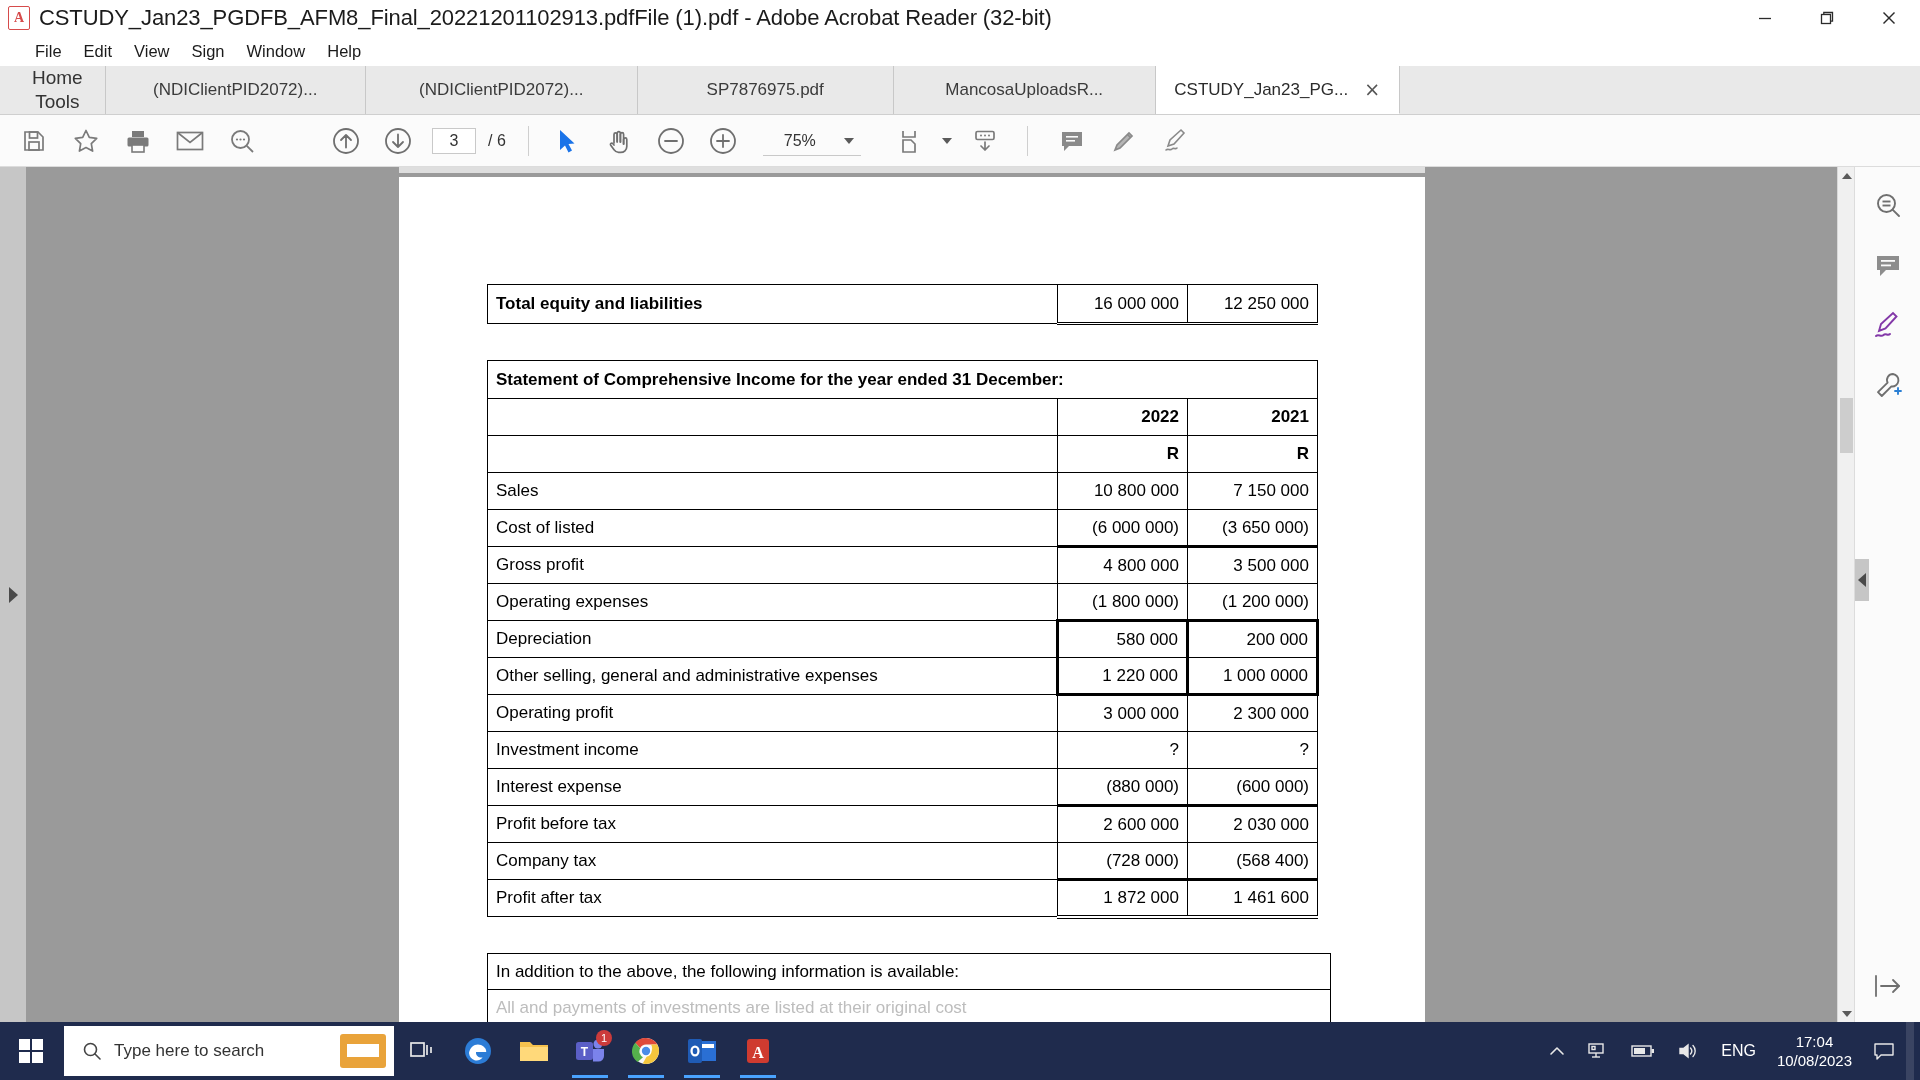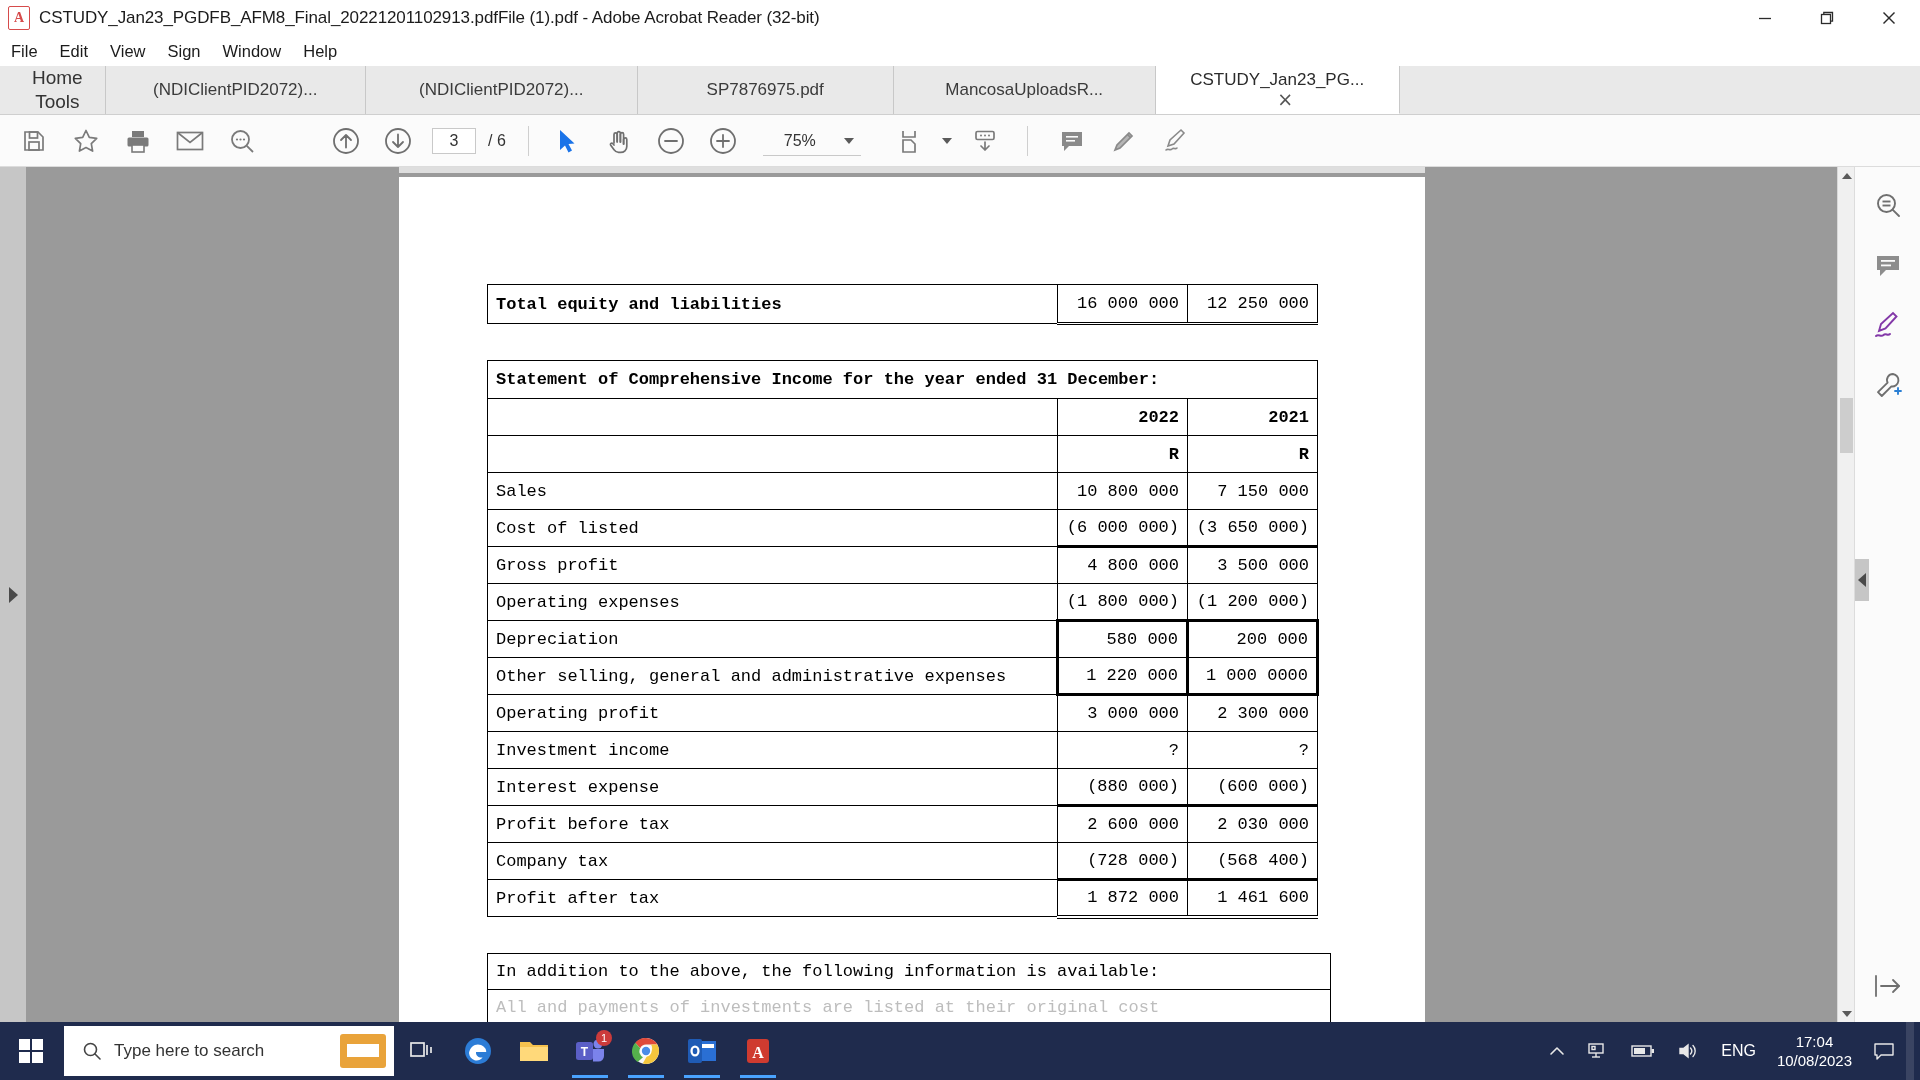--- a/index.html
+++ b/index.html
@@ -24,36 +24,36 @@
   .title-acro-icon .doc {
     position: absolute; inset: 0;
     border: 1.6px solid #d64b4b; border-radius: 2px; background: #fff;
   }
   .title-acro-icon .glyph {
     position: absolute; left: 0; right: 0; top: 3px;
     text-align: center; font-size: 14px; line-height: 17px;
     color: #d64b4b; font-weight: bold; font-family: "Liberation Serif", serif;
   }
   .title-text {
-    font-size: 17px; color: #1b1b1b; white-space: nowrap;
+    font-size: 22px; color: #1b1b1b; white-space: nowrap;
     letter-spacing: -0.1px;
   }
   .win-controls {
     position: absolute; right: 0; top: 0; height: 36px; display: flex;
   }
   .win-btn {
     width: 62px; height: 36px; display: flex; align-items: center; justify-content: center;
     background: transparent;
   }
   .win-btn svg { display: block; }
 
   
   .menubar {
     position: absolute; top: 36px; left: 0; width: 1920px; height: 30px;
-    background: #ffffff; display: flex; align-items: center; padding-left: 0;
+    background: #ffffff; display: flex; align-items: center; padding-left: 24px;
   }
   .menu-item {
     font-size: 16.5px; color: #1b1b1b; padding: 2px 11px; white-space: nowrap;
   }
 
   
   .tabbar {
     position: absolute; top: 66px; left: 0; width: 1920px; height: 49px;
     background: #e9e9e9;
     display: flex; align-items: stretch;
@@ -133,21 +133,21 @@
   .page-wrap {
     position: absolute; left: 399px; top: 0; width: 1026px; height: 855px;
   }
   .page-top-strip { width: 100%; height: 6px; background: #dedede; }
   .page-sheet {
     position: absolute; top: 10px; left: 0; width: 1026px; height: 845px;
     background: #ffffff;
   }
 
   
-  .pdf-table { border-collapse: collapse; font-family: Liberation Mono, monospace; }
+  .pdf-table { border-collapse: collapse; font-family: Liberation Sans, sans-serif; }
   .pdf-table td { border: 1px solid #000; font-size: 17px; color: #000; padding: 0 8px; }
   .lbl-col { width: 570px; }
   .num-col { width: 130px; text-align: right; }
 
   .t-total {
     position: absolute; left: 88px; top: 107px;
   }
   .t-total td { height: 39px; }
   .t-total .lbl-col { font-weight: bold; }
   .t-total .num-col { border-bottom: 3px double #000; }
@@ -286,21 +286,21 @@
     </div>
     <div class="tab" style="width:272px;">
       <span class="tab-label">(NDIClientPID2072)...</span>
     </div>
     <div class="tab" style="width:256px;">
       <span class="tab-label">SP7876975.pdf</span>
     </div>
     <div class="tab" style="width:262px;">
       <span class="tab-label">MancosaUploadsR...</span>
     </div>
-    <div class="tab active" style="width:244px;flex-direction:column;">
+    <div class="tab active" style="width:244px;">
       <span class="tab-label">CSTUDY_Jan23_PG...</span>
       <span class="tab-close">×</span>
     </div>
   </div>
 
   <div class="toolbar">
     <div style="width:8px;flex:none;"></div>
 
     <div class="tb-btn">
       <svg width="26" height="26" viewBox="0 0 26 26" fill="none" stroke="#7a7a7a" stroke-width="1.7">

